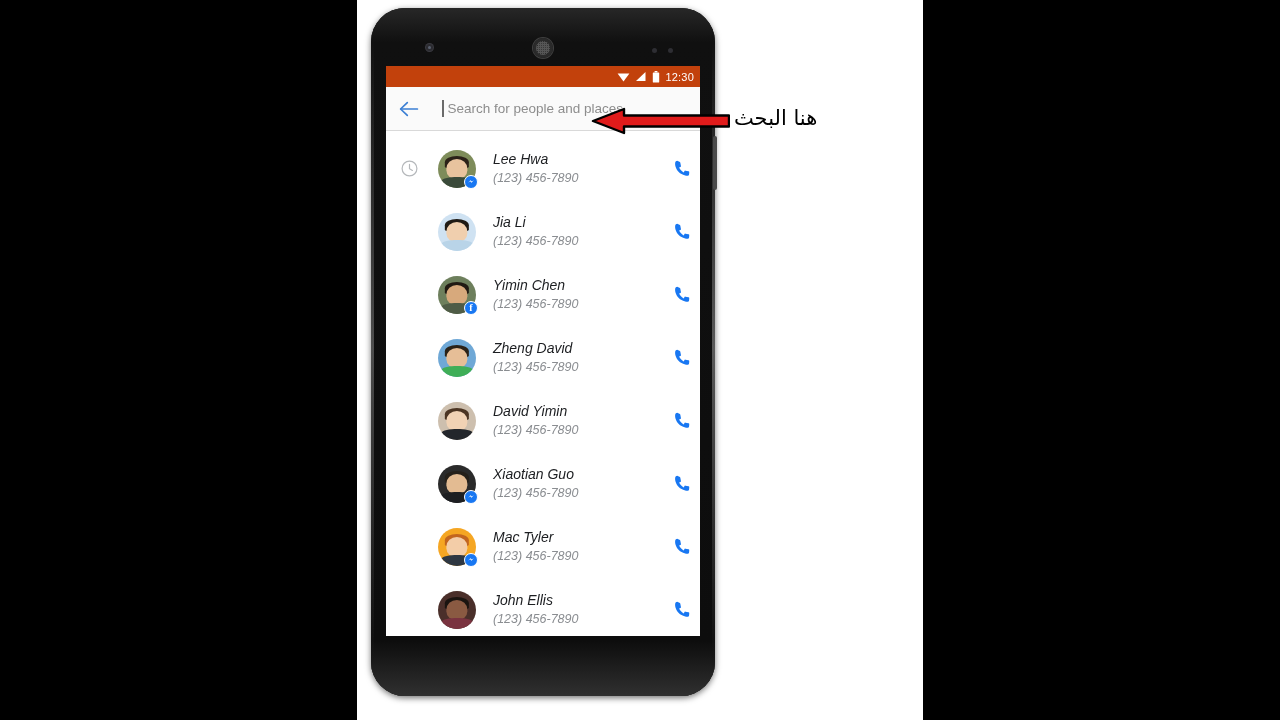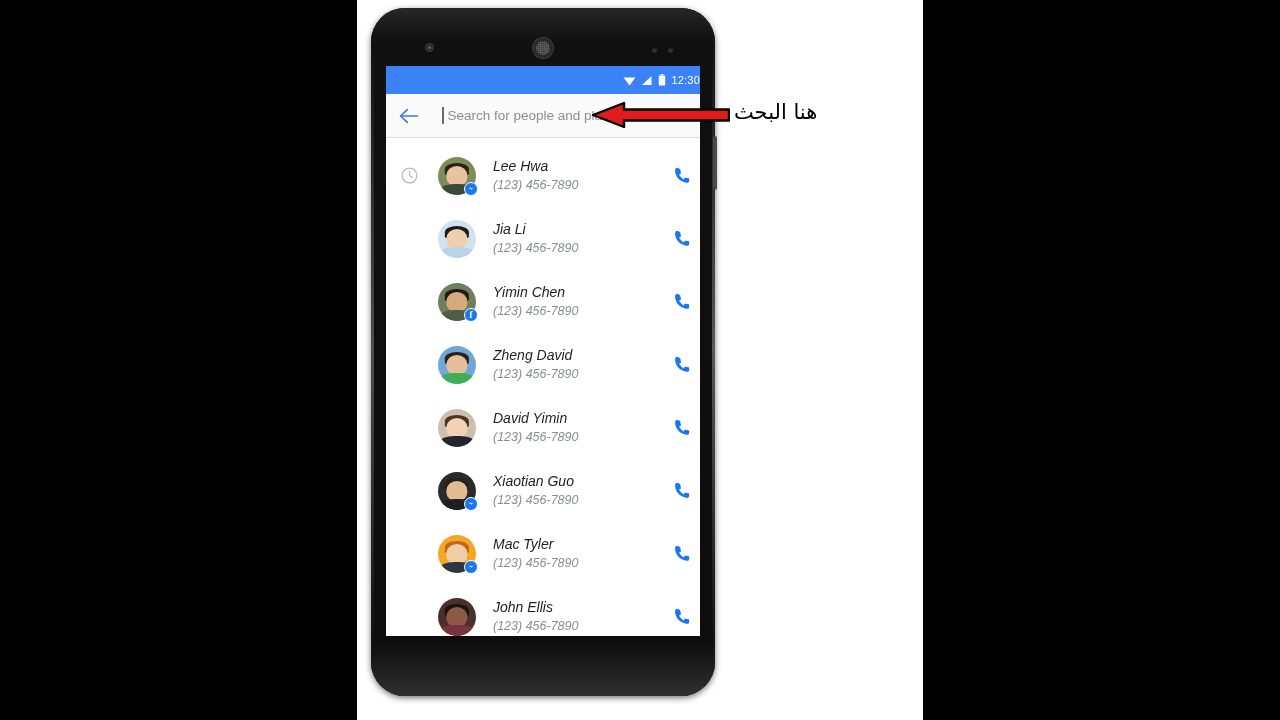--- a/index.html
+++ b/index.html
@@ -137,25 +137,26 @@
     position: absolute;
     left: 15px;
     top: 58px;
     width: 314px;
     height: 570px;
     background: #ffffff;
     overflow: hidden;
   }
 
   .statusbar {
-    height: 28px;
-    background: #3b82f6;
+    height: 21px;
+    background: #c2410c;
     display: flex;
     align-items: center;
     justify-content: flex-end;
+    padding-right: 6px;
     gap: 5px;
   }
   .sb-icon { display: block; }
   .sb-time {
     color: #ffffff;
     font-size: 11px;
     letter-spacing: .2px;
     font-family: "Liberation Sans", sans-serif;
   }
 
@@ -526,21 +527,21 @@
               <svg width="19" height="19" viewBox="0 0 24 24">
                 <path d="M6.6 2.2 C5.4 2.2 4.2 3.3 4.0 4.6 C3.3 9.9 7.0 16.1 12.1 19.0 C14.6 20.4 17.4 21.3 19.3 21.3 C20.5 21.3 21.5 20.3 21.6 19.2 L21.8 16.9 C21.9 16.2 21.5 15.7 20.9 15.6 L16.9 14.7 C16.3 14.6 15.8 14.9 15.6 15.4 L14.9 17.0 C12.4 15.8 10.1 13.4 9.0 10.8 L10.6 10.0 C11.1 9.8 11.4 9.3 11.3 8.7 L10.5 4.6 C10.4 4.0 9.9 3.6 9.3 3.6 Z" fill="#1877f2"></path>
               </svg>
             </div>
           </div>
         </div>
 
     </div>
   </div>
 
-  <div class="annotation" style="left:590px; top:98px; width:330px; height:34px;">
+  <div class="annotation" style="left:590px; top:104px; width:330px; height:34px;">
     <svg class="arrow" width="140" height="34" viewBox="0 0 140 34">
       <path d="M34 5 L34 11.5 L139 11.5 L139 22.5 L34 22.5 L34 29 L3 17 Z" fill="#e01b1b" stroke="#000000" stroke-width="2.4" stroke-linejoin="round"></path>
     </svg>
     <span class="anno-label" style="left:144px; top:2px;">هنا البحث</span>
   </div>
 
 
 </div>
 
 </body></html>

